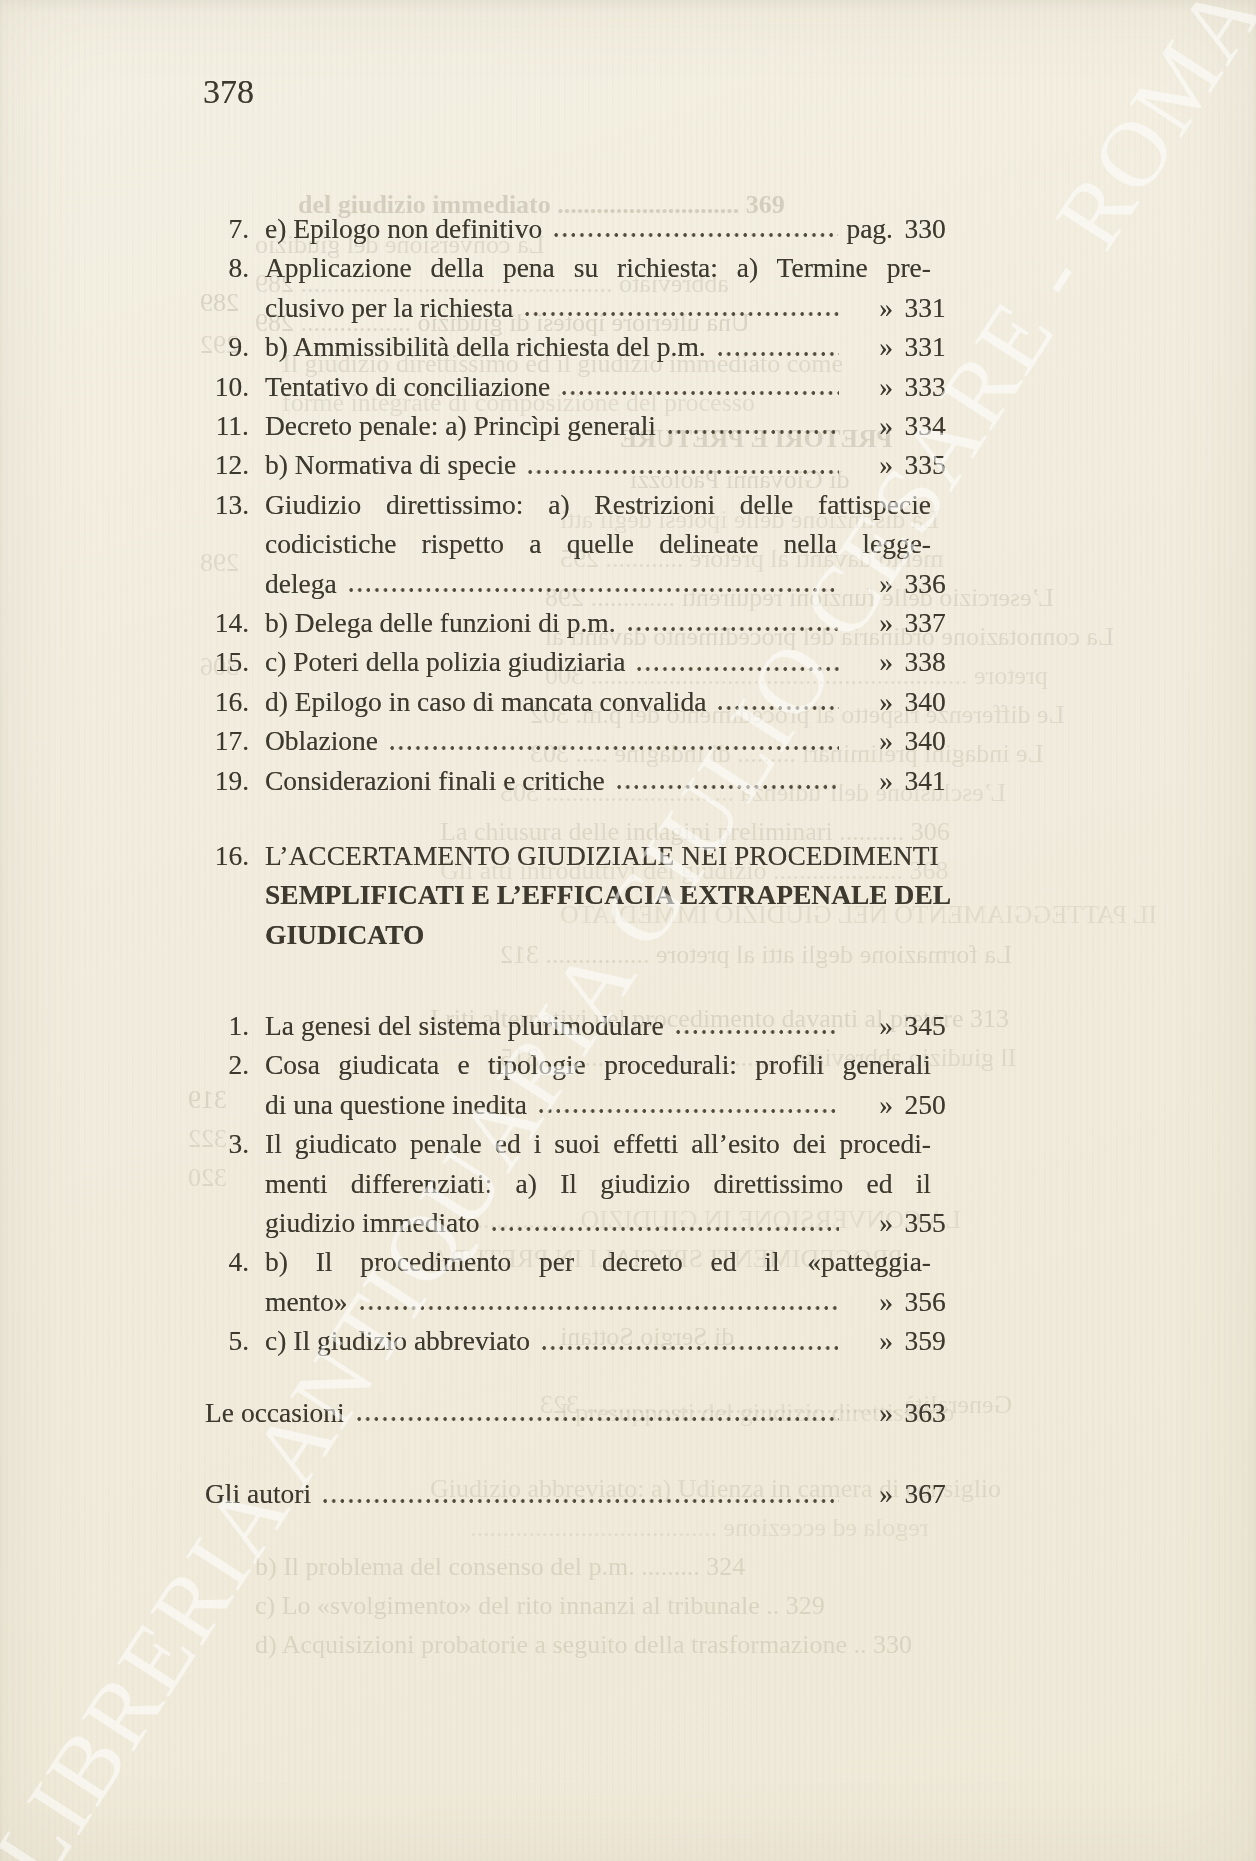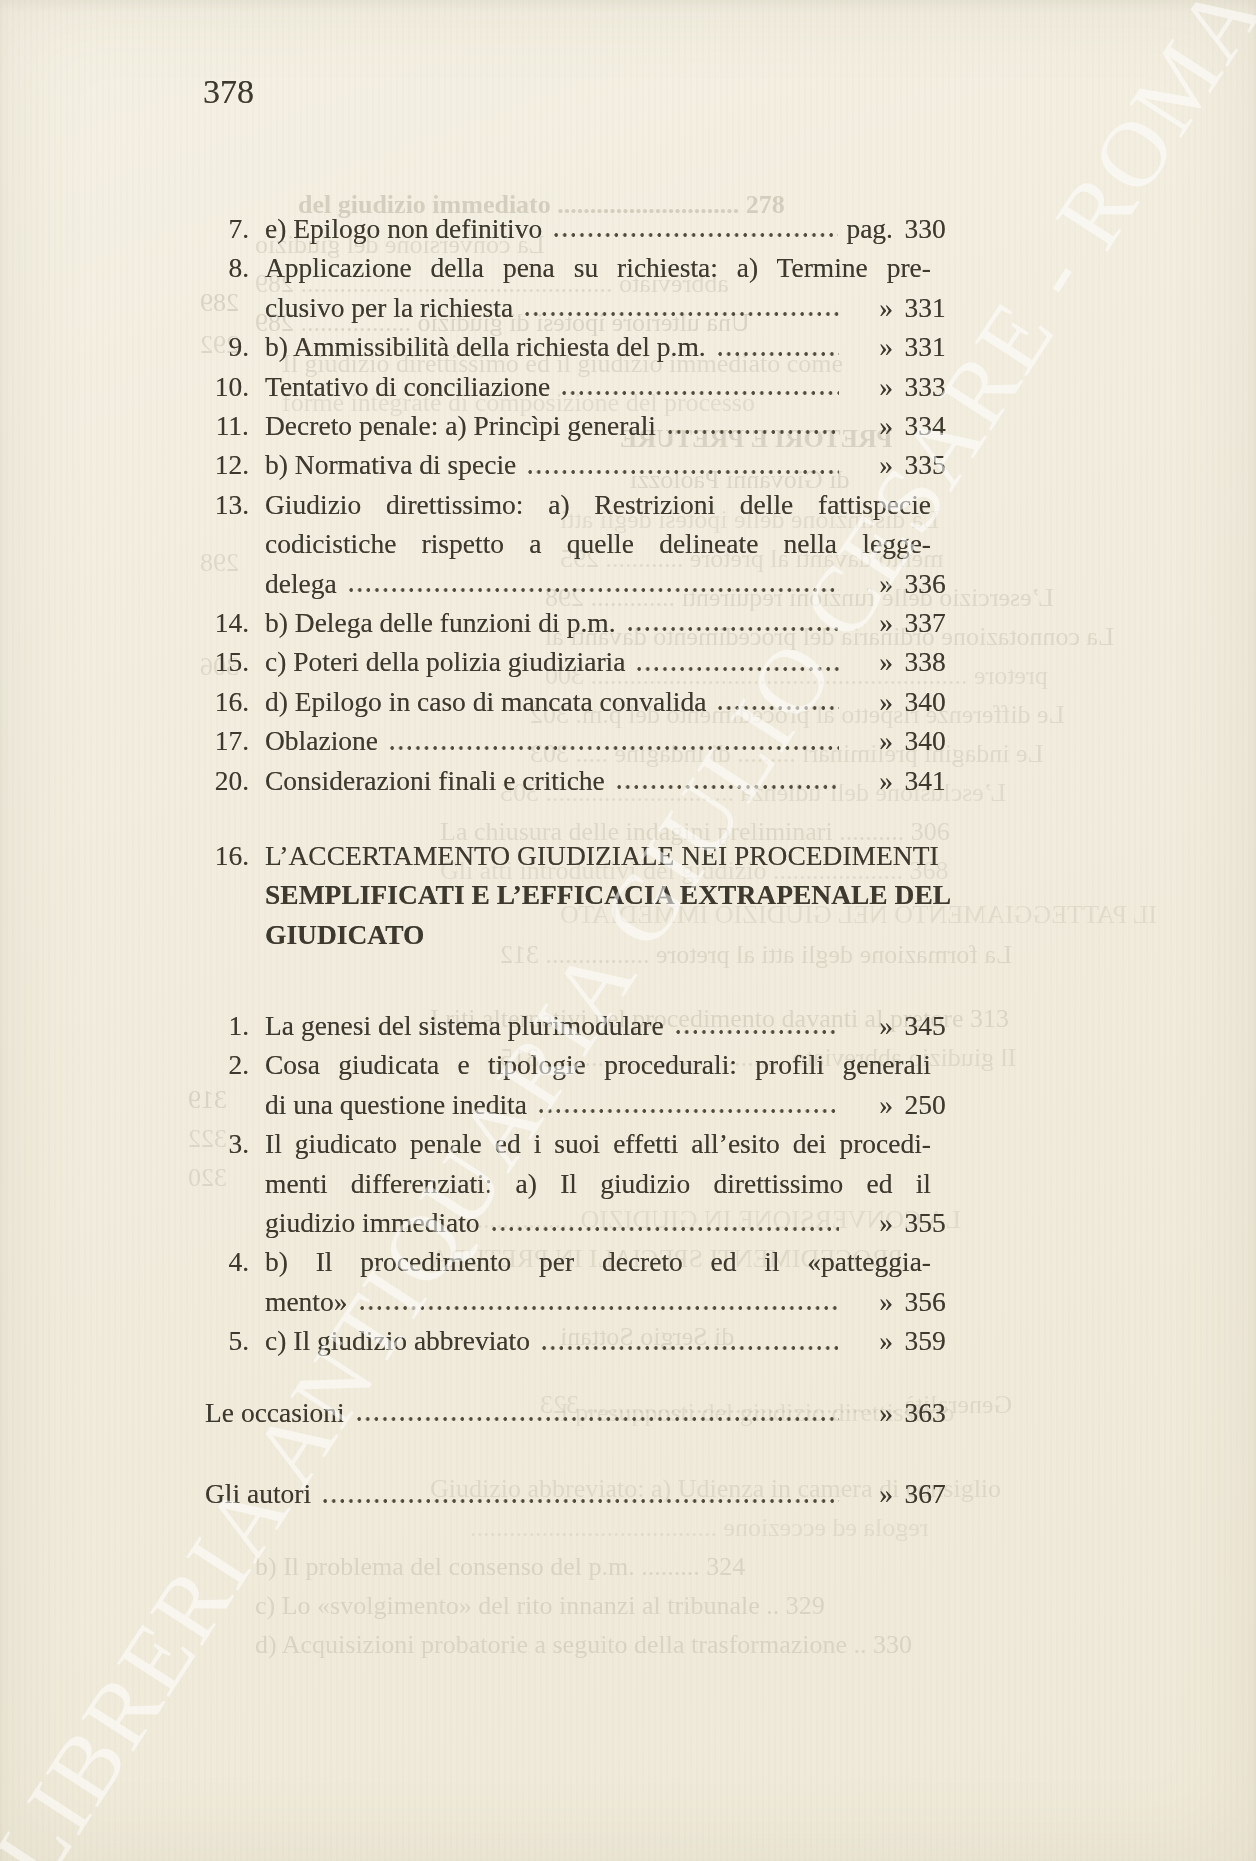--- a/index.html
+++ b/index.html
@@ -50,21 +50,21 @@
     transform:translate(-50%,-50%) rotate(-57deg);
     font-size:94px;letter-spacing:3px;white-space:nowrap;
     color:rgba(255,255,255,0.55);pointer-events:none;z-index:5;}
 </style>
 </head>
 <body>
 
 <div class="page">
 
   <div class="ghosts" id="ghost-layer">
-      <div class="ghost bold" style="left: 298px; top: 190px; opacity: 0.3;">del giudizio immediato ............................ 278</div>
+      <div class="ghost bold" style="left: 298px; top: 190px; opacity: 0.3;">del giudizio immediato ............................ 369</div>
       <div class="ghost mir" style="left: 255px; top: 230px; opacity: 0.2;">La  conversione  del  giudizio</div>
       <div class="ghost mir" style="left: 255px; top: 269px; opacity: 0.2;">abbreviato ................................................ 289</div>
       <div class="ghost mir" style="left: 255px; top: 308px; opacity: 0.24;">Una ulteriore ipotesi di giudizio ................. 289</div>
       <div class="ghost" style="left: 282px; top: 349px; opacity: 0.2;">Il giudizio direttissimo ed il giudizio immediato come</div>
       <div class="ghost" style="left: 282px; top: 388px; opacity: 0.17;">forme integrate di composizione del processo</div>
       <div class="ghost mir bold" style="left: 620px; top: 424px; opacity: 0.26;">PRETORI E PRETURE</div>
       <div class="ghost mir" style="left: 630px; top: 465px; opacity: 0.22;">di Giovanni Paolozzi</div>
       <div class="ghost mir" style="left: 200px; top: 288px; opacity: 0.26;">289</div>
       <div class="ghost mir" style="left: 200px; top: 330px; opacity: 0.22;">292</div>
       <div class="ghost mir" style="left: 560px; top: 505px; opacity: 0.16;">La  distinzione  delle  ipotesi  degli  atti</div>
@@ -206,21 +206,21 @@
       <div class="toc-row ink">
         <span class="num">17.</span>
         <div class="toc-body">
           <span class="txt">Oblazione</span>
           <span class="leader"></span>
           <span class="ref">»</span>
           <span class="pg">340</span>
         </div>
       </div>
       <div class="toc-row ink">
-        <span class="num">20.</span>
+        <span class="num">19.</span>
         <div class="toc-body">
           <span class="txt">Considerazioni finali e critiche</span>
           <span class="leader"></span>
           <span class="ref">»</span>
           <span class="pg">341</span>
         </div>
       </div>
     </div>
 
   <div class="section ink">

